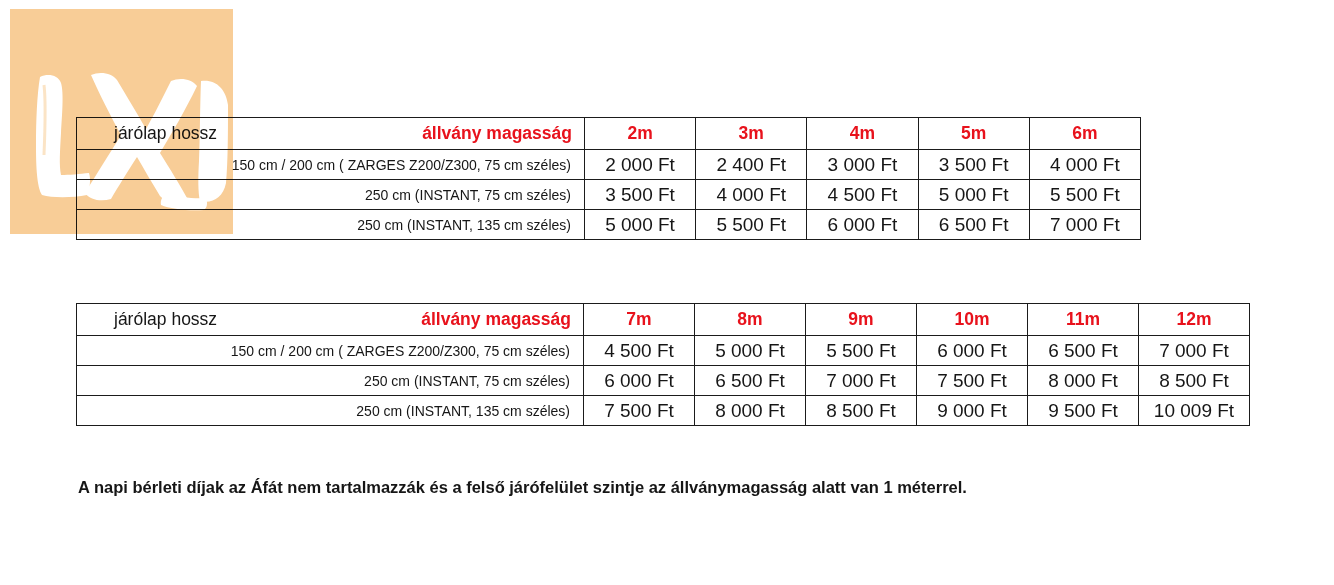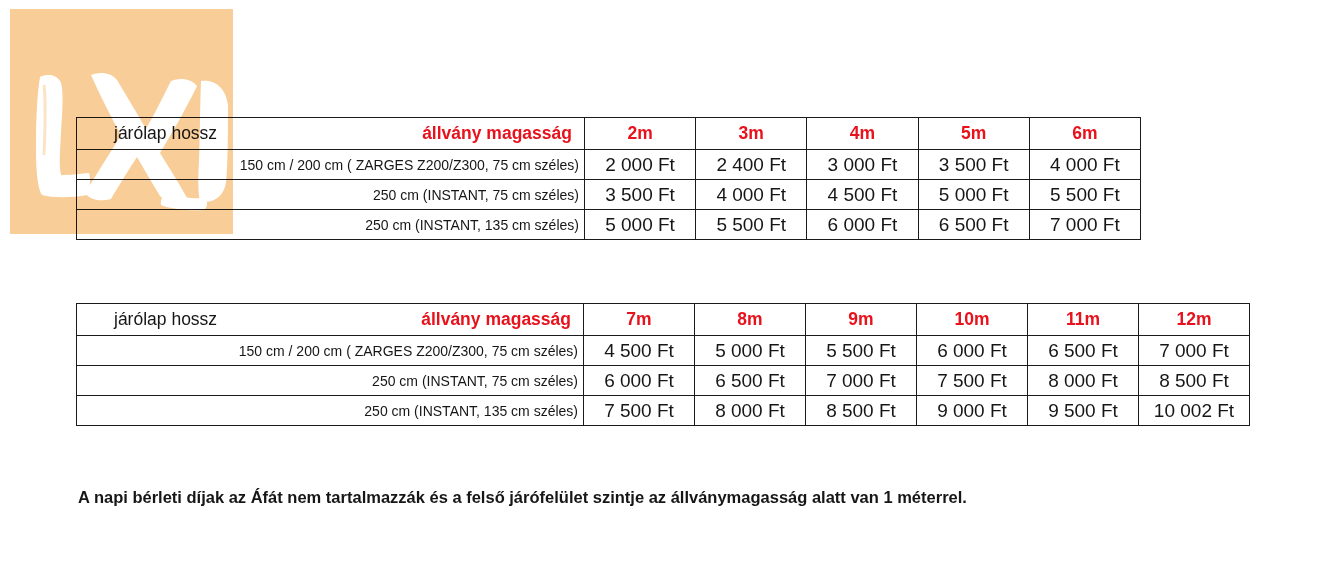--- a/index.html
+++ b/index.html
@@ -50,21 +50,21 @@
   
   .rate-table{
     position:absolute;
     border-collapse:collapse;
     table-layout:fixed;
     background:transparent;
   }
   .rate-table td{
     border:1.6px solid #1b1b1b;
     height:29px;
-    padding:0 5px;
+    padding:0 13px;
     font-size:17.5px;
     color:#161616;
     background:transparent;
     white-space:nowrap;
     overflow:hidden;
   }
   .rate-table tr.head td{
     height:31px;
     font-weight:bold;
   }
@@ -85,21 +85,21 @@
   }
 
   
   #table-one{ left:76px; top:117px; width:1065px; }
   
   #table-two{ left:76px; top:303px; width:1172px; }
 
   
   #footnote{
     position:absolute;
-    left:78px;top:488px;
+    left:78px;top:478px;
     font-size:16.5px;
     font-weight:bold;
     color:#161616;
     white-space:nowrap;
   }
 </style>
 </head>
 <body>
 
 <div id="watermark">
@@ -226,20 +226,20 @@
         <td class="price">8 000 Ft</td>
         <td class="price">8 500 Ft</td>
       </tr>
       <tr>
         <td class="rowlabel">250 cm (INSTANT, 135 cm széles)</td>
         <td class="price">7 500 Ft</td>
         <td class="price">8 000 Ft</td>
         <td class="price">8 500 Ft</td>
         <td class="price">9 000 Ft</td>
         <td class="price">9 500 Ft</td>
-        <td class="price">10 002 Ft</td>
+        <td class="price">10 009 Ft</td>
       </tr>
     </tbody>
   </table>
 
   <div id="footnote">A napi bérleti díjak az Áfát nem tartalmazzák és a felső járófelület szintje az állványmagasság alatt van 1 méterrel.</div>
 
 </div>
 
 </body></html>

